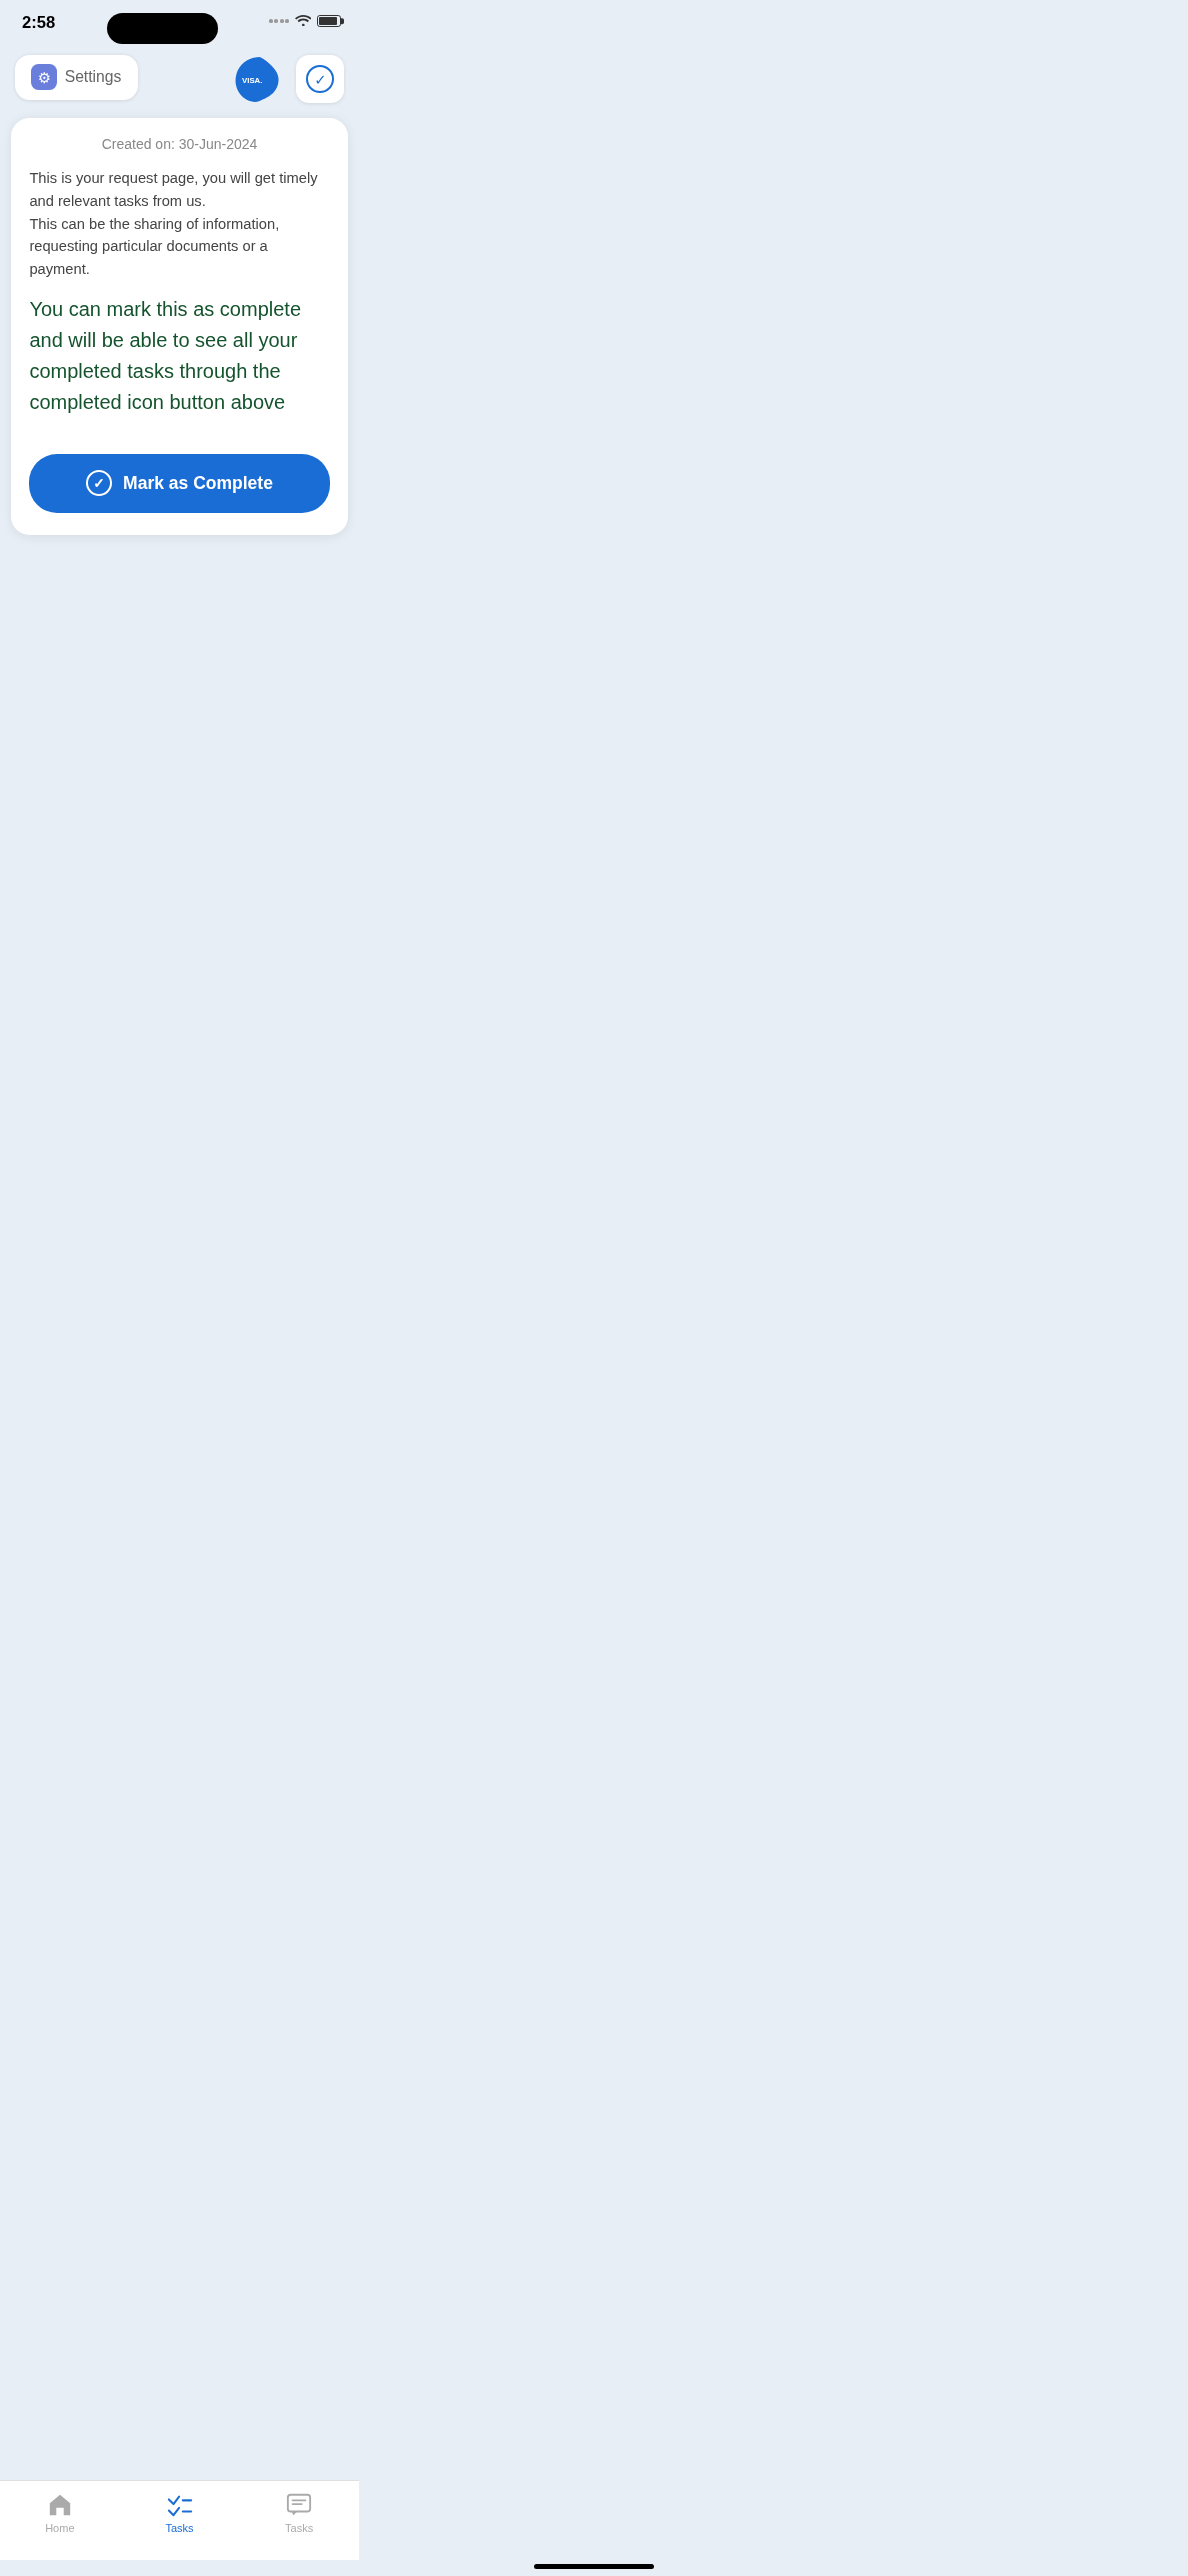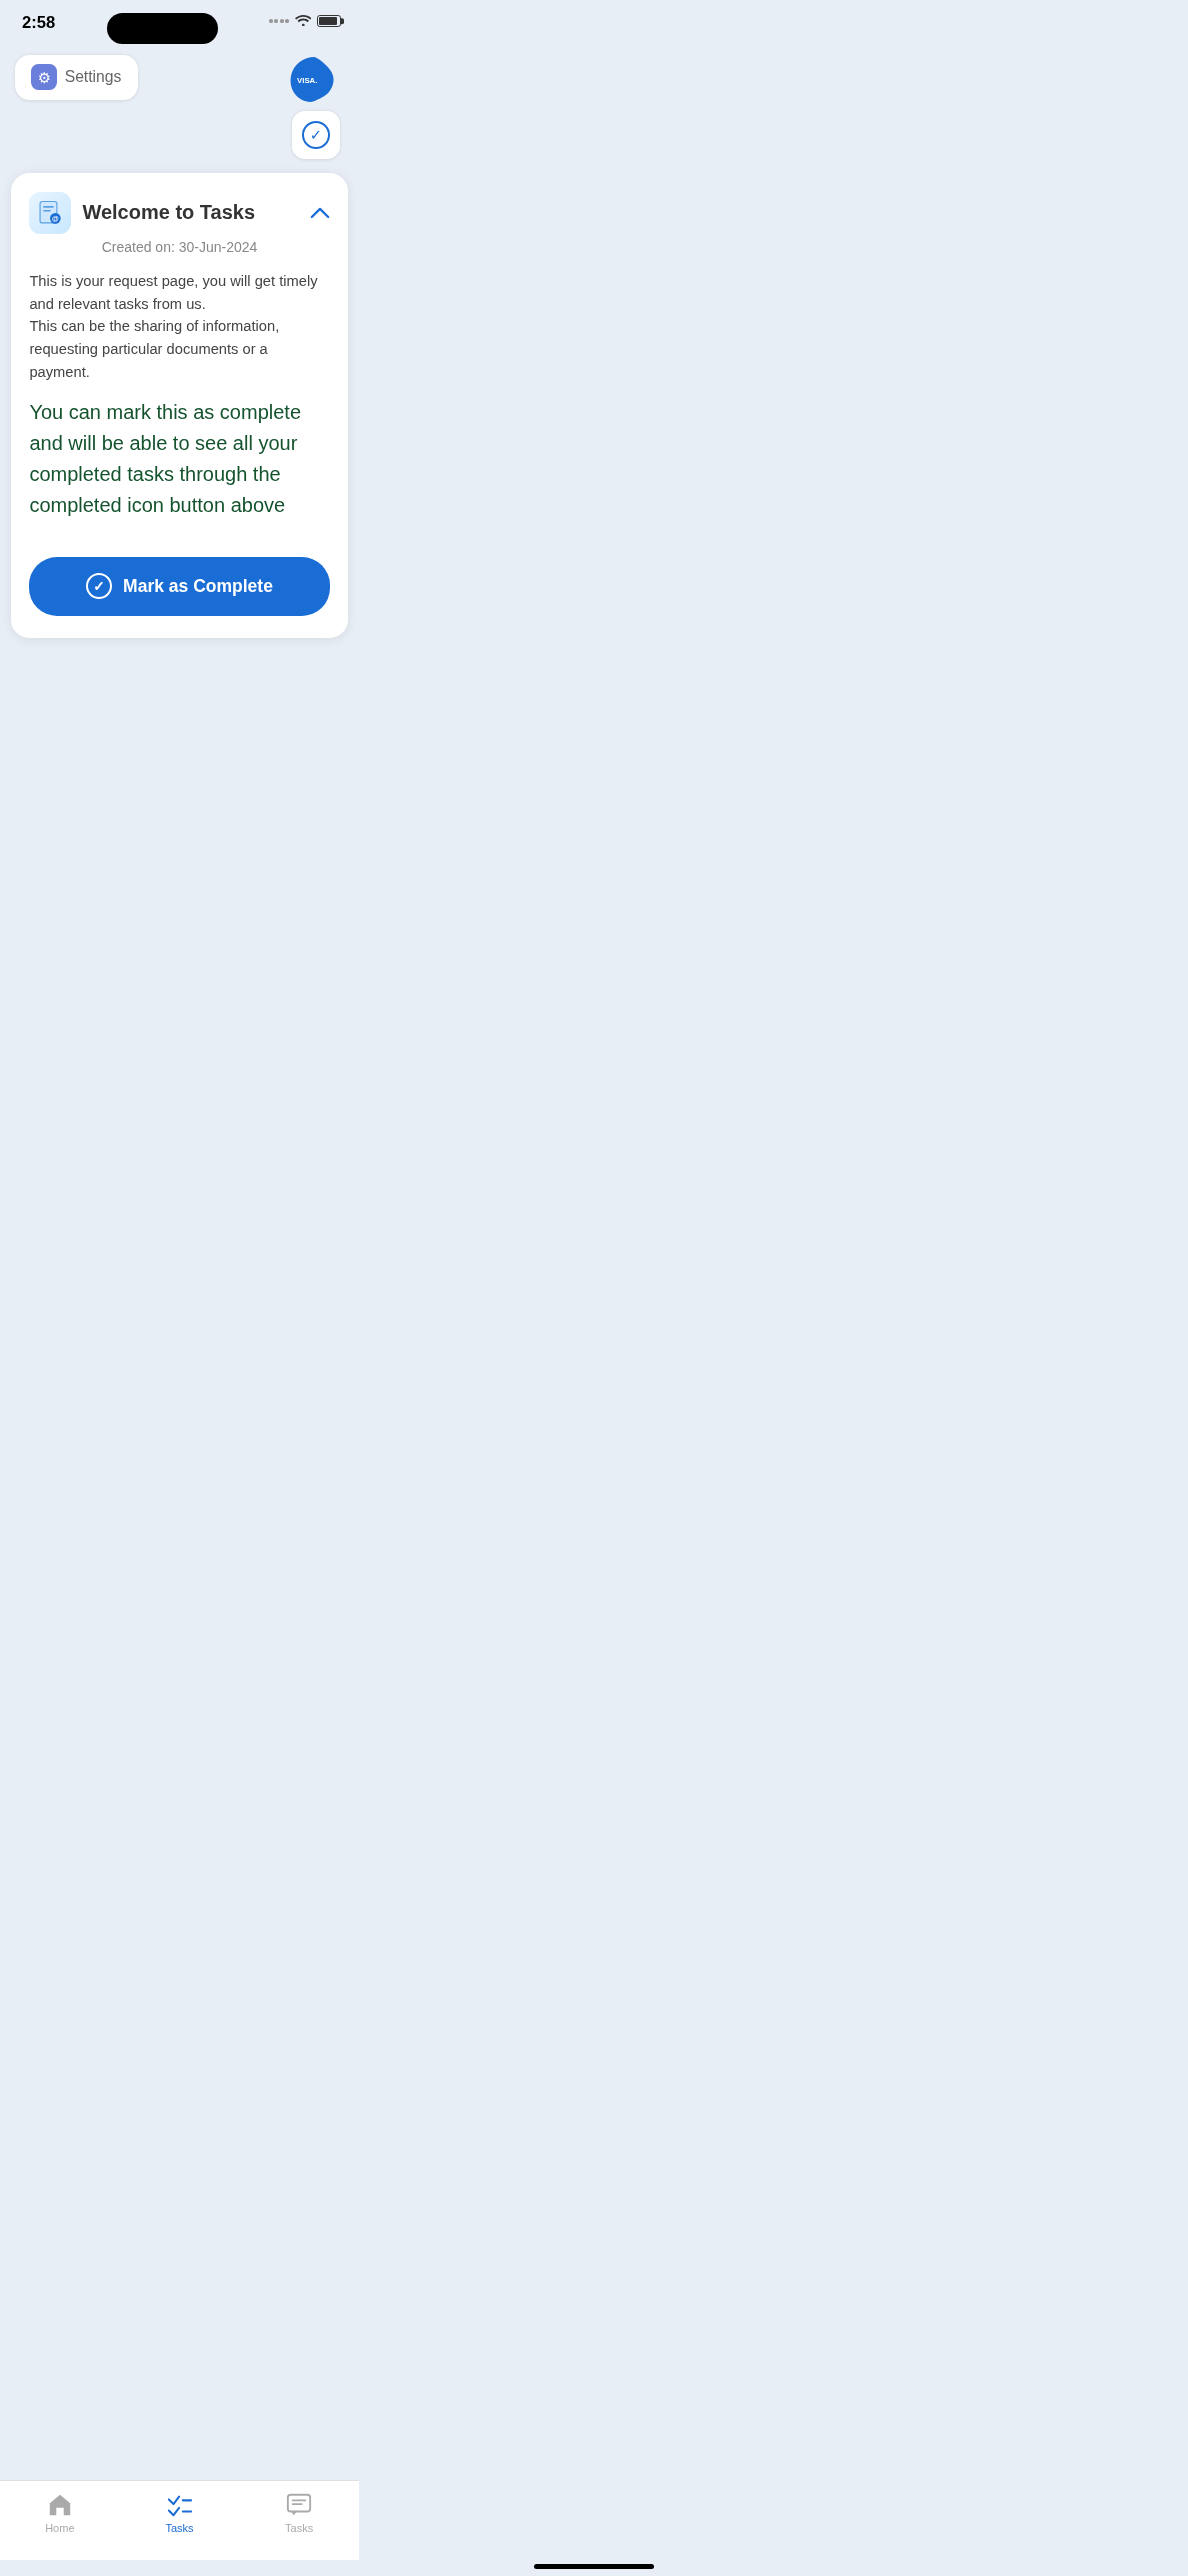--- a/index.html
+++ b/index.html
@@ -124,21 +124,20 @@
       border-radius: 7.4px;
       display: flex;
       align-items: center;
       justify-content: center;
       color: white;
       font-size: 14.7px;
     }
 
     .header-right {
       display: flex;
-      flex-direction: column;
       align-items: center;
       gap: 7.4px;
     }
 
     .completed-btn {
       width: 48px;
       height: 48px;
       background: #fff;
       border: none;
       border-radius: 13px;
@@ -362,39 +361,20 @@
       </svg>
     </div>
 
     <button class="completed-btn">
       <div class="check-circle-icon">✓</div>
     </button>
   </div>
 </div>
 
 <div class="task-card">
-  <div class="task-card-header">
-    <div class="task-card-title-row">
-      <div class="task-doc-icon">
-        <svg width="28" height="31" viewBox="0 0 30 34" fill="none">
-          <rect x="2" y="2" width="22" height="28" rx="3" fill="#d0e8ff" stroke="#5aa0e0" stroke-width="1.5"></rect>
-          <rect x="6" y="8" width="14" height="2" rx="1" fill="#5aa0e0"></rect>
-          <rect x="6" y="13" width="10" height="2" rx="1" fill="#5aa0e0"></rect>
-          <circle cx="22" cy="24" r="7" fill="#1a6dd4"></circle>
-          <text x="22" y="28" text-anchor="middle" font-size="9" fill="white" font-weight="bold">@</text>
-        </svg>
-      </div>
-      <h2 class="task-title">Welcome to Tasks</h2>
-    </div>
-    <div class="chevron-up-icon">
-      <svg width="20" height="13" viewBox="0 0 22 14" fill="none">
-        <path d="M2 12L11 3L20 12" stroke="#1a6dd4" stroke-width="2.5" stroke-linecap="round" stroke-linejoin="round"></path>
-      </svg>
-    </div>
-  </div>
 
   <p class="task-created">Created on: 30-Jun-2024</p>
 
   <p class="task-description" style="white-space: pre-line;">This is your request page, you will get timely and relevant tasks from us.
 This can be the sharing of information, requesting particular documents or a payment.</p>
 
   <p class="task-description-2"> You can mark this as complete and will be able to see all your completed tasks through the completed icon button above</p>
 
   <button class="mark-complete-btn">
     <div class="btn-check-icon">✓</div>

